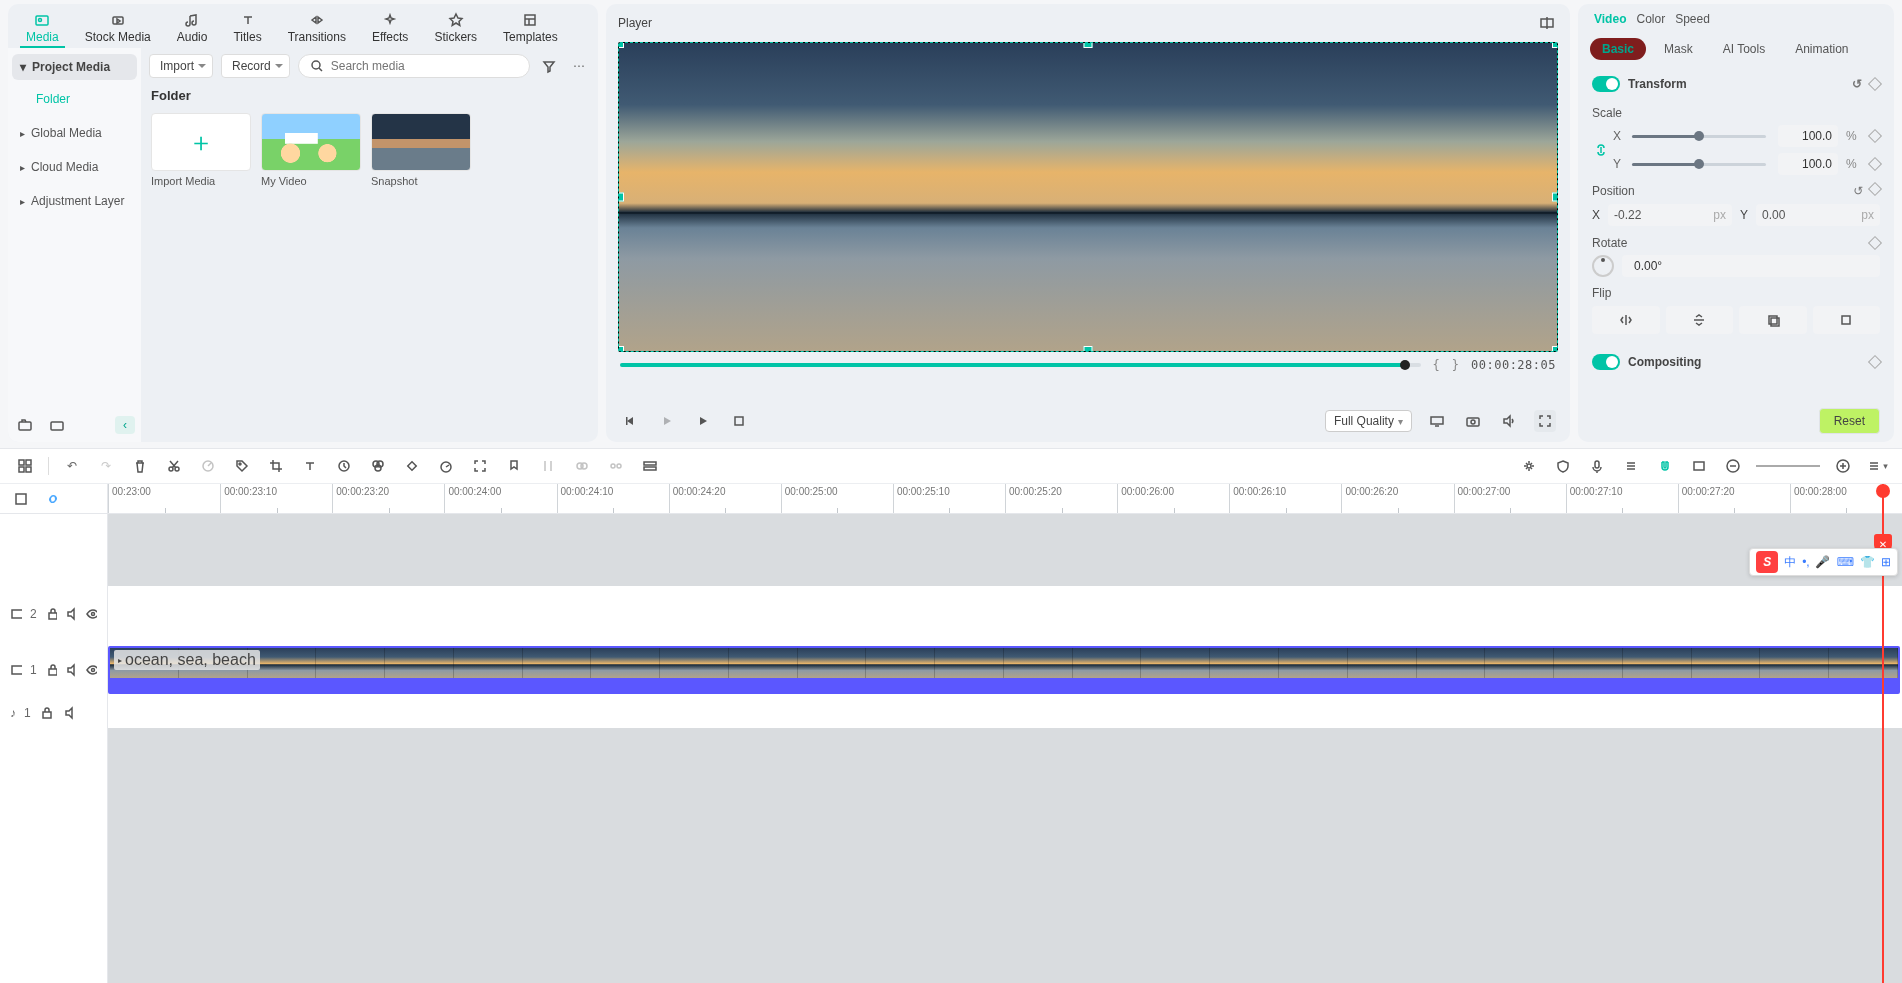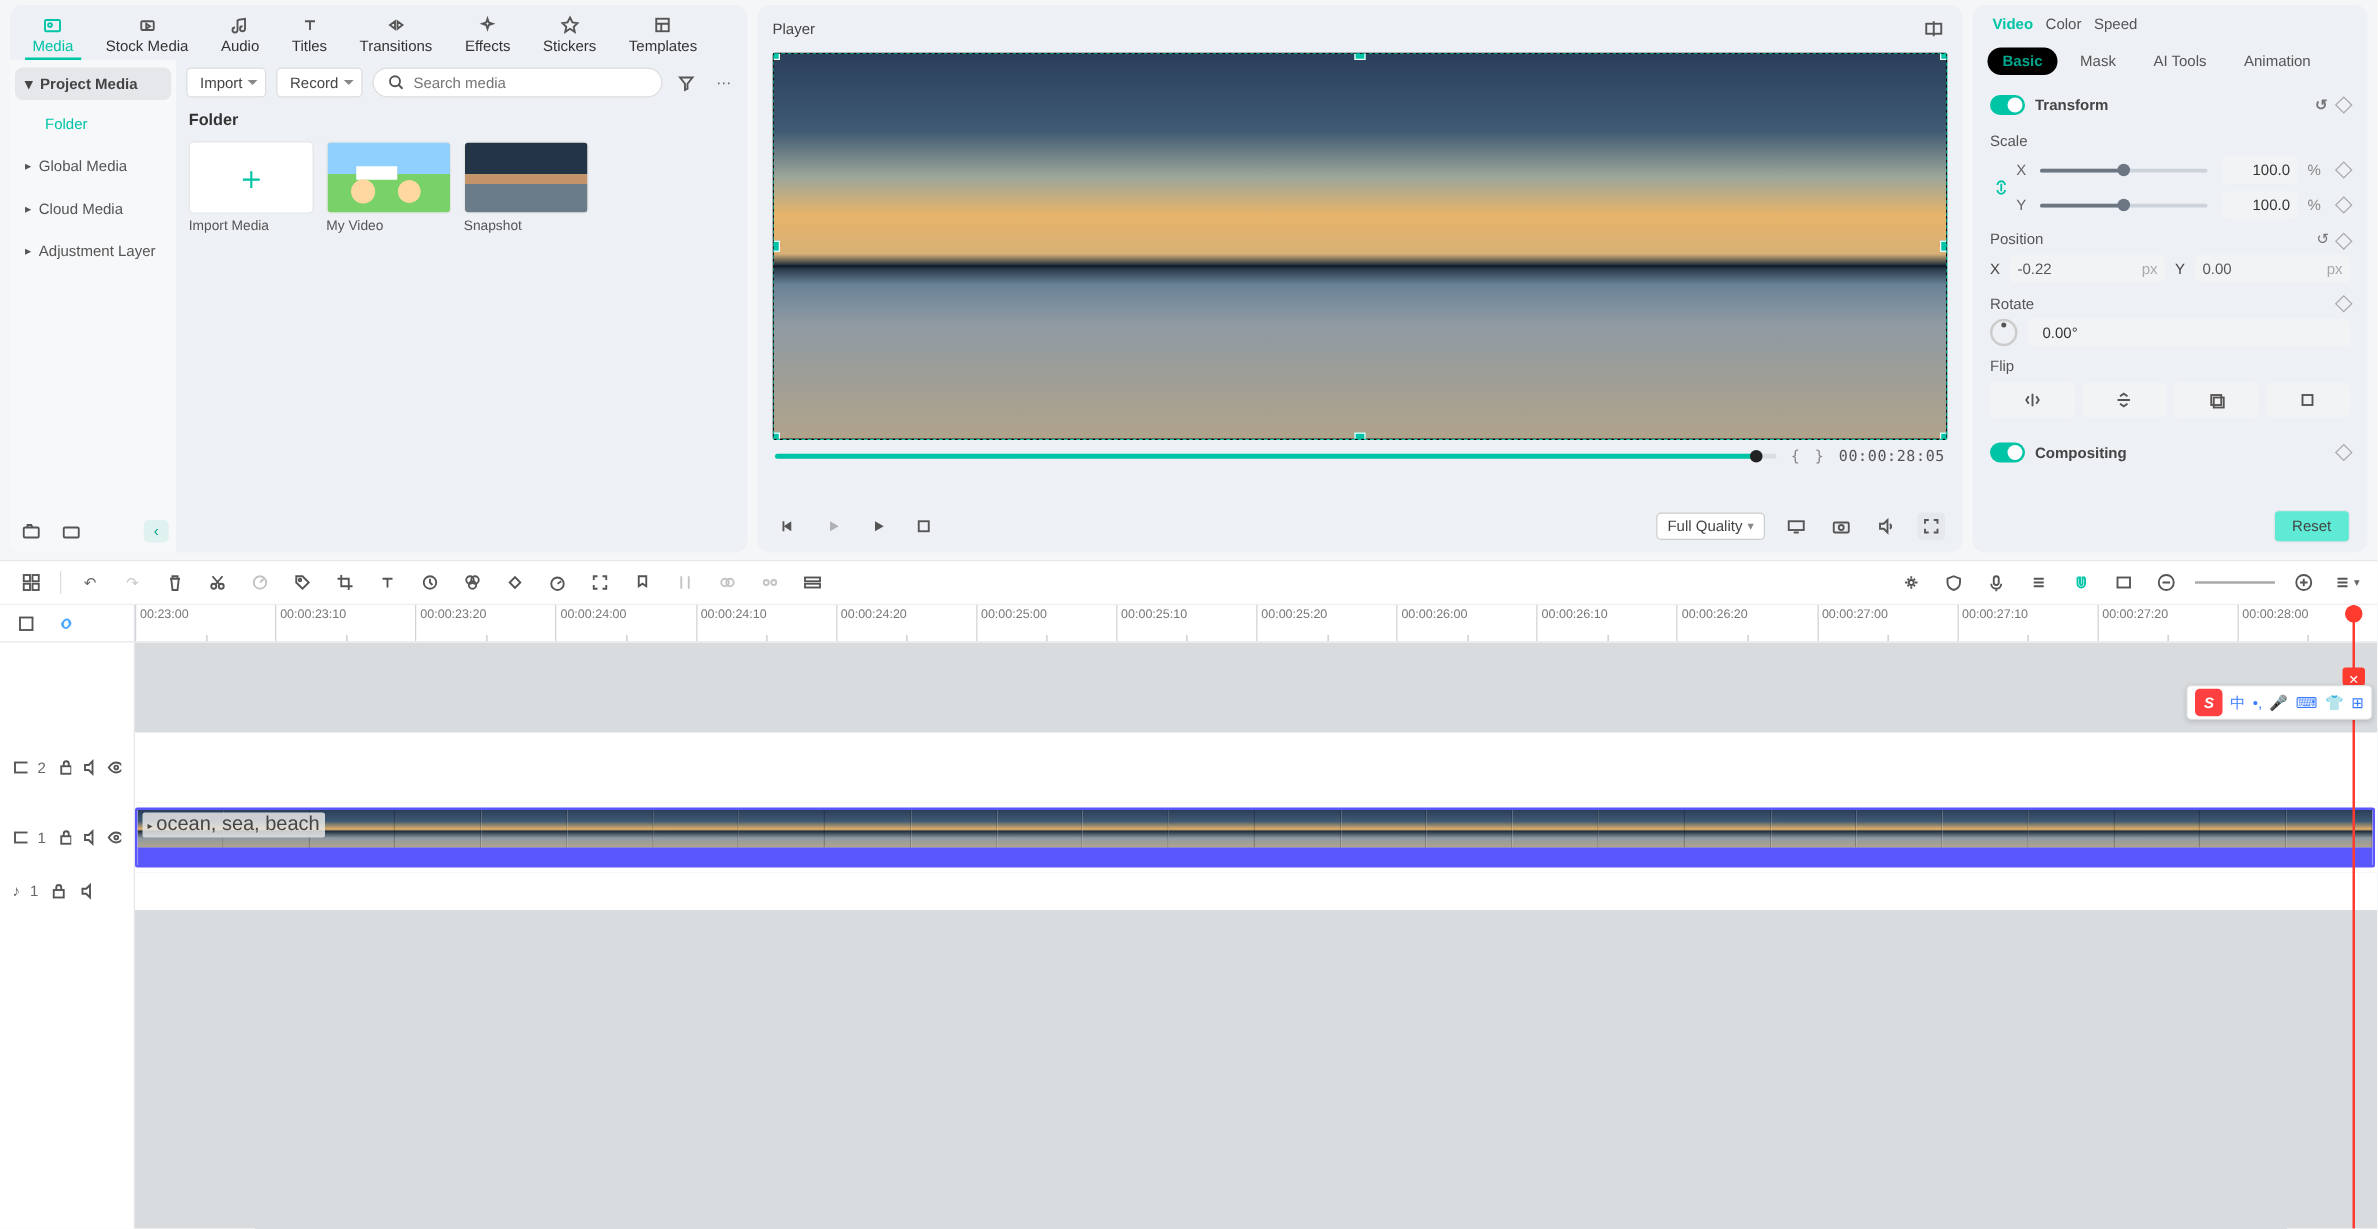--- a/index.html
+++ b/index.html
@@ -67,21 +67,21 @@
 .pill::after { content: "▾"; color: #888; font-size: 10px; }
 svg.ic { width: 16px; height: 16px; stroke: #555; fill: none; stroke-width: 1.5; }
 svg.ic.fill { fill: #555; stroke: none; }
 
 
 .props-tabs { display: flex; gap: 10px; padding: 8px 16px 0 16px; }
 .pt-item { color: #555; cursor: pointer; padding-bottom: 4px; }
 .pt-item.active { color: #00c4a6; font-weight: 600; }
 .props-sub { display: flex; gap: 6px; padding: 8px 12px; }
 .ps-item { padding: 4px 12px; border-radius: 12px; cursor: pointer; color: #555; }
-.ps-item.active { background: #000000; color: #00a58c; font-weight: 600; }
+.ps-item.active { background: #7f1d1d; color: #00a58c; font-weight: 600; }
 .props-body { flex: 1; overflow-y: auto; padding: 0 14px; }
 .sec-head { display: flex; align-items: center; gap: 8px; padding: 8px 0; font-weight: 700; }
 .sec-head .toggle { width: 28px; height: 16px; background: #00c4a6; border-radius: 8px; position: relative; }
 .sec-head .toggle::after { content: ""; position: absolute; right: 2px; top: 2px; width: 12px; height: 12px; background: #fff; border-radius: 50%; }
 .sec-head .sp { flex: 1; }
 .sec-head .reset-ic, .sec-head .key-ic { color: #777; }
 .sec-label { color: #555; padding: 6px 0 2px 0; }
 .srow { display: flex; align-items: center; gap: 8px; padding: 3px 0; }
 .srow .axis { width: 14px; color: #666; text-align: center; }
 .lock-col { width: 18px; color: #00c4a6; display: flex; flex-direction: column; align-items: center; }
@@ -90,21 +90,21 @@
 .slider .dot { position: absolute; top: 50%; left: 50%; width: 10px; height: 10px; background: #6b7682; border-radius: 50%; transform: translate(-50%, -50%); }
 .valbox { background: #f2f3f5; border-radius: 4px; padding: 4px 6px; width: 60px; text-align: right; color: #333; }
 .unit { color: #888; width: 16px; }
 .keydot { width: 10px; height: 10px; border: 1px solid #aaa; transform: rotate(45deg); }
 .posrow { display: flex; align-items: center; gap: 8px; padding: 4px 0; }
 .posbox { background: #f2f3f5; border-radius: 4px; padding: 4px 6px; flex: 1; display: flex; justify-content: space-between; color: #555; }
 .rot-dial { width: 22px; height: 22px; border: 2px solid #ccc; border-radius: 50%; position: relative; }
 .rot-dial::after { content: ""; position: absolute; top: 1px; left: 50%; width: 4px; height: 4px; background: #555; border-radius: 50%; transform: translateX(-50%); }
 .flip-row { display: flex; gap: 6px; padding: 4px 0; }
 .flip-btn { flex: 1; background: #f2f3f5; border-radius: 4px; padding: 6px 0; display: flex; align-items: center; justify-content: center; cursor: pointer; }
-.reset-btn { align-self: flex-end; margin: 6px 14px 8px 0; background: #5eead4; border-radius: 4px; padding: 5px 14px; cursor: pointer; border: 1px solid #e0e3e8; }
+.reset-btn { align-self: flex-end; margin: 6px 14px 8px 0; background: #bef264; border-radius: 4px; padding: 5px 14px; cursor: pointer; border: 1px solid #e0e3e8; }
 
 
 .timeline { flex: 1; background: #fff; display: flex; flex-direction: column; border-top: 1px solid #e5e7eb; margin-top: 6px; }
 .tl-toolbar { display: flex; align-items: center; gap: 12px; padding: 6px 14px; border-bottom: 1px solid #eceef1; }
 .tl-toolbar .divider { width: 1px; height: 18px; background: #ddd; }
 .tl-toolbar .sp { flex: 1; }
 .zoom-line { width: 64px; height: 2px; background: #aaa; }
 .tl-body { flex: 1; display: flex; position: relative; overflow: hidden; }
 .track-heads { width: 108px; background: #fff; border-right: 1px solid #e5e7eb; display: flex; flex-direction: column; }
 .th-row { height: 56px; display: flex; align-items: center; gap: 8px; padding: 0 10px; color: #666; }
@@ -389,21 +389,21 @@
               <div class="slider">
                 <div class="fill"></div>
                 <div class="dot"></div>
               </div>
               <div class="valbox">100.0</div>
               <span class="unit">%</span>
               <span class="keydot"></span>
             </div>
         </div>
       </div>
-      <div class="sec-label" style="display:flex;align-items:flex-end"><span>Position</span><span class="sp" style="flex:1"></span><span style="color:#777">↺</span>&nbsp;&nbsp;<span class="keydot"></span></div>
+      <div class="sec-label" style="display:flex;align-items:flex-start"><span>Position</span><span class="sp" style="flex:1"></span><span style="color:#777">↺</span>&nbsp;&nbsp;<span class="keydot"></span></div>
       <div class="posrow">
         <span class="axis">X</span>
           <div class="posbox">
             <span>-0.22</span>
             <span style="color:#aaa">px</span>
           </div>
         <span class="axis">Y</span>
           <div class="posbox">
             <span>0.00</span>
             <span style="color:#aaa">px</span>

